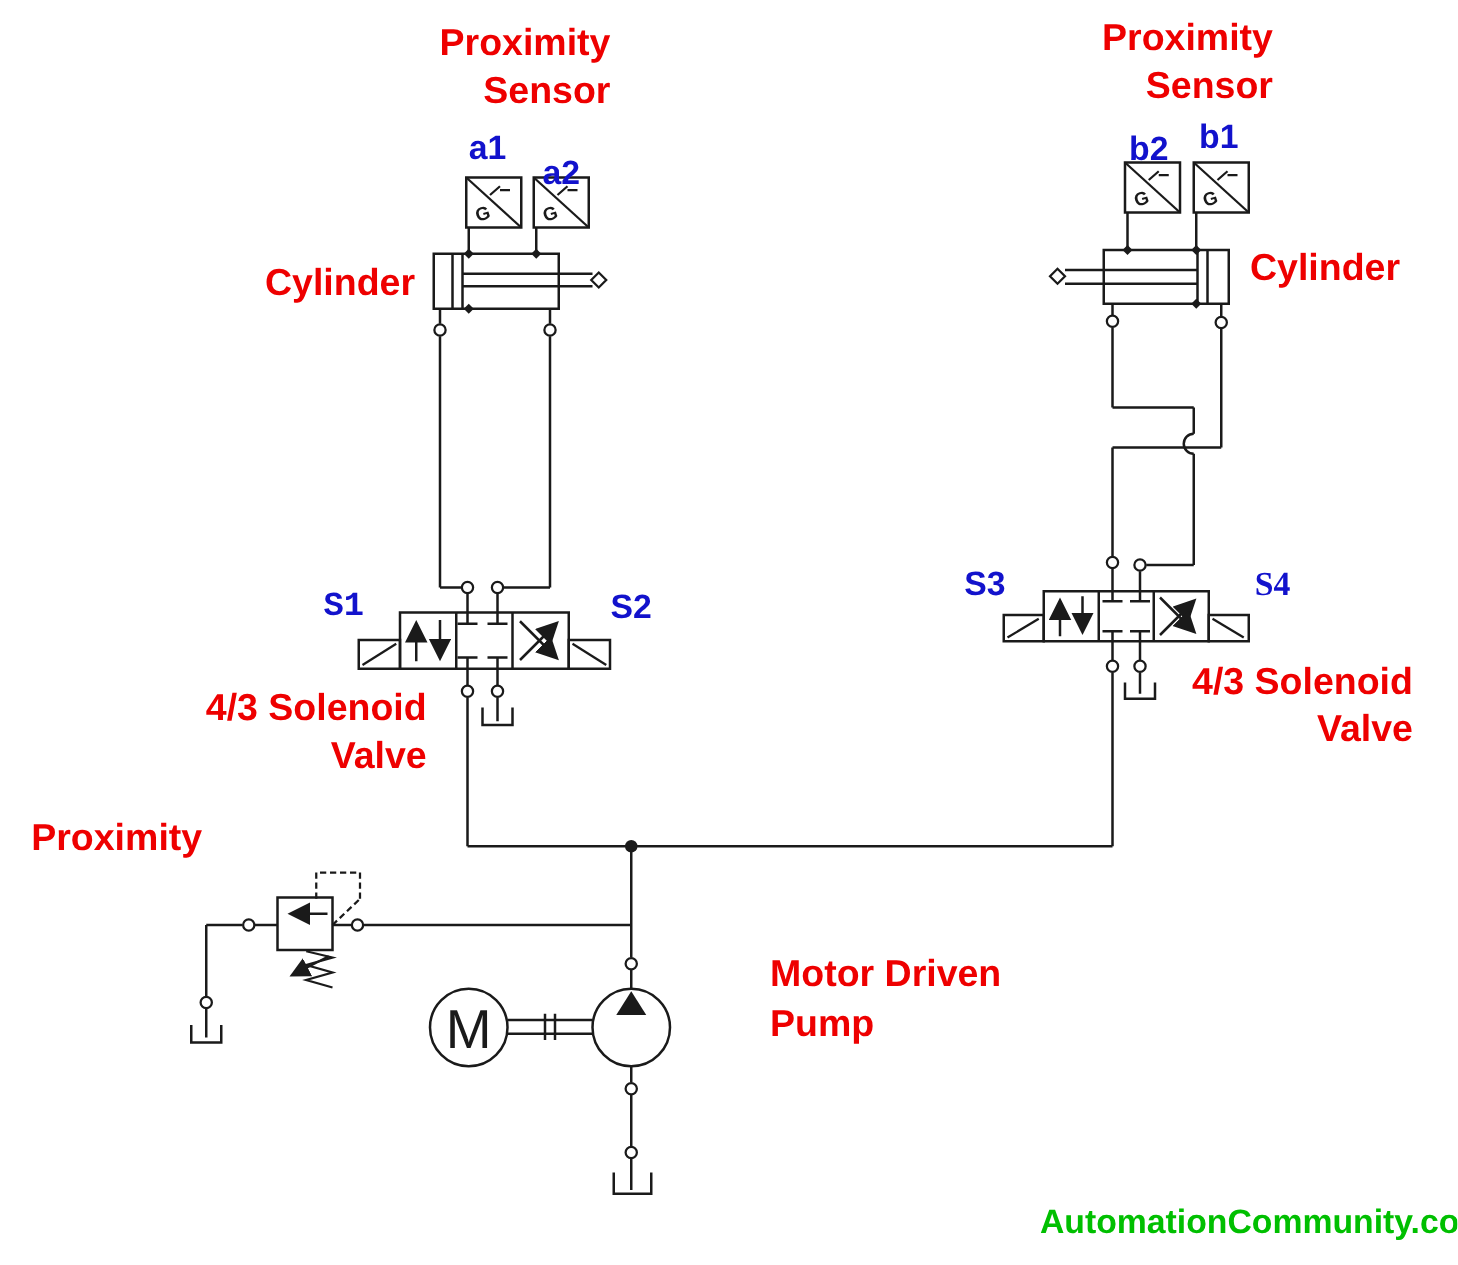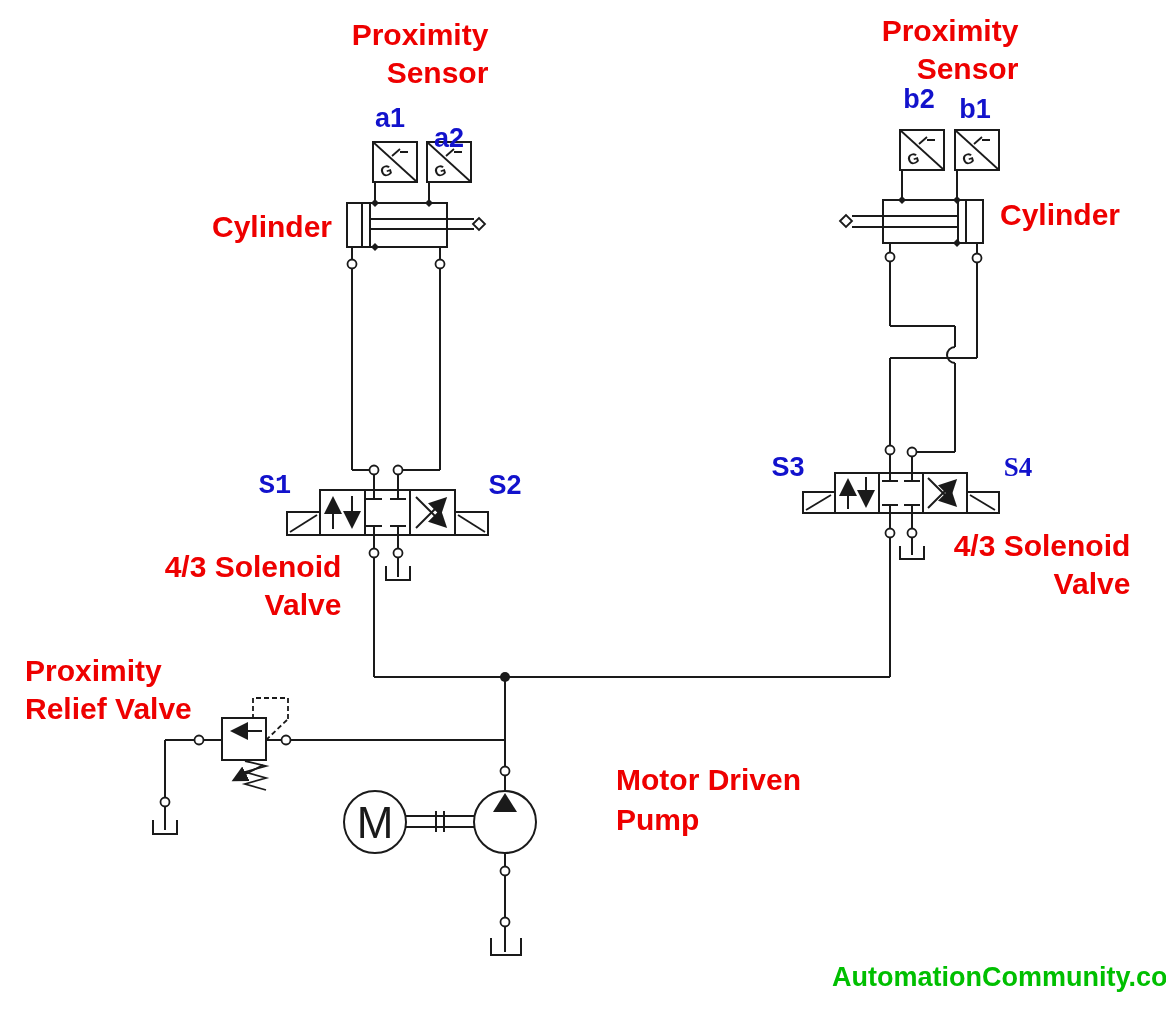--- a/index.html
+++ b/index.html
@@ -215,21 +215,21 @@
     <span>Sensor</span>
   </div>
 
   <div class="lbl red center" style="left:950px;top:12px;">
     <span>Proximity</span>
     <span>Sensor</span>
   </div>
 
   <div class="lbl blue center" style="left:390px;top:103px;">a1</div>
   <div class="lbl blue center" style="left:449px;top:103px;margin-top:20px;">a2</div>
-  <div class="lbl blue center" style="left:919px;top:84px;">b2</div>
+  <div class="lbl blue center" style="left:919px;top:104px;">b2</div>
   <div class="lbl blue center" style="left:975px;top:94px;">b1</div>
 
   <div class="lbl red rightal" style="left:332px;top:208px;">Cylinder</div>
   <div class="lbl red" style="left:1000px;top:196px;">Cylinder</div>
 
   <div class="lbl blue center" style="left:275px;top:471px;font-family:Liberation Mono, monospace;">S1</div>
   <div class="lbl blue center" style="left:505px;top:470px;">S2</div>
   <div class="lbl blue center" style="left:788px;top:452px;">S3</div>
   <div class="lbl blue center" style="left:1018px;top:452px;font-family:Liberation Serif, serif;">S4</div>
 
@@ -238,21 +238,20 @@
     <span>Valve</span>
   </div>
 
   <div class="lbl red center" style="left:1042px;top:527px;">
     <span>4/3 Solenoid</span>
     <span>Valve</span>
   </div>
 
   <div class="lbl red" style="left:25px;top:652px;">
     <span>Proximity</span>
-    <span>Relief Valve</span>
   </div>
 
   <div class="lbl red pump-lines" style="left:616px;top:760px;">
     <span>Motor Driven</span>
     <span>Pump</span>
   </div>
 
 
   <div class="lbl green" style="left:832px;top:962px;">AutomationCommunity.com</div>
 </div>

